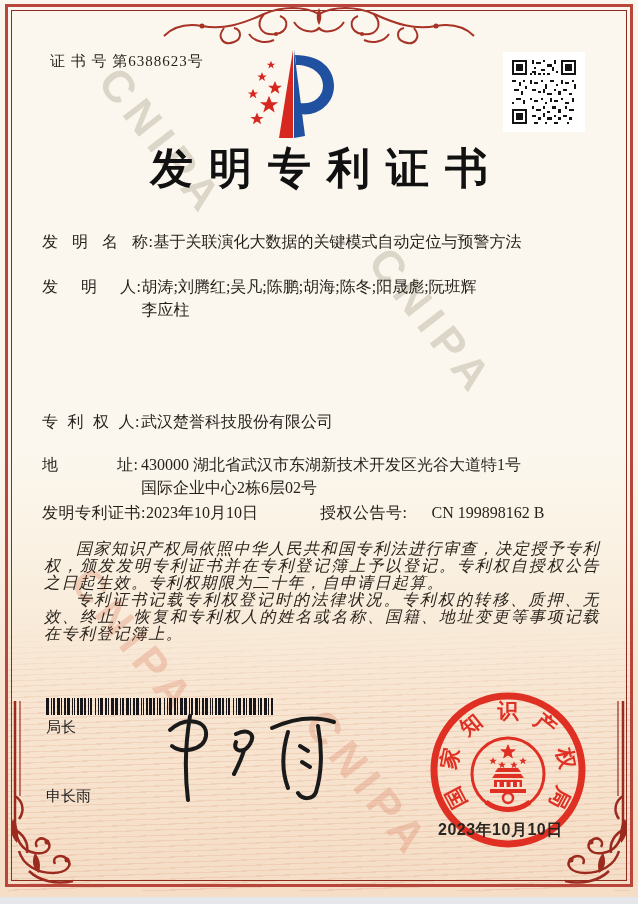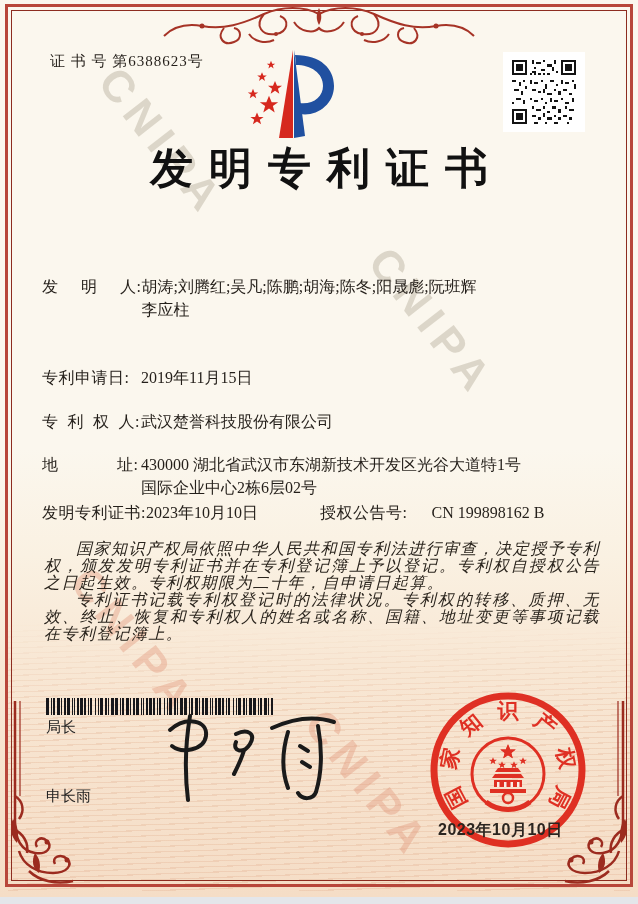--- a/index.html
+++ b/index.html
@@ -230,30 +230,30 @@
             <rect x="10" y="28" width="2" height="1"></rect>
             <rect x="15" y="28" width="1" height="1"></rect>
           <rect x="19" y="28" width="2" height="1"></rect>
             <rect x="25" y="28" width="1" height="1"></rect>
         </g>
       </svg>
     </div>
 
     <div class="title">发明专利证书</div>
 
+    <div class="field r1">
+      <span class="lbl">发   明   名   称:</span>
+      <span class="val">基于关联演化大数据的关键模式自动定位与预警方法</span>
+    </div>
     <div class="field r2">
       <span class="lbl">发     明     人:</span>
       <span class="val">
         <span style="display:block">胡涛;刘腾红;吴凡;陈鹏;胡海;陈冬;阳晟彪;阮班辉</span>
         <span style="display:block">李应柱</span>
       </span>
-    </div>
-    <div class="field r4">
-      <span class="lbl">专利申请日:</span>
-      <span class="val">2019年11月15日</span>
     </div>
     <div class="field r5">
       <span class="lbl">专  利  权  人:</span>
       <span class="val">武汉楚誉科技股份有限公司</span>
     </div>
     <div class="field r6">
       <span class="lbl">地             址:</span>
       <span class="val">
         <span style="display:block">430000 湖北省武汉市东湖新技术开发区光谷大道特1号</span>
         <span style="display:block">国际企业中心2栋6层02号</span>

